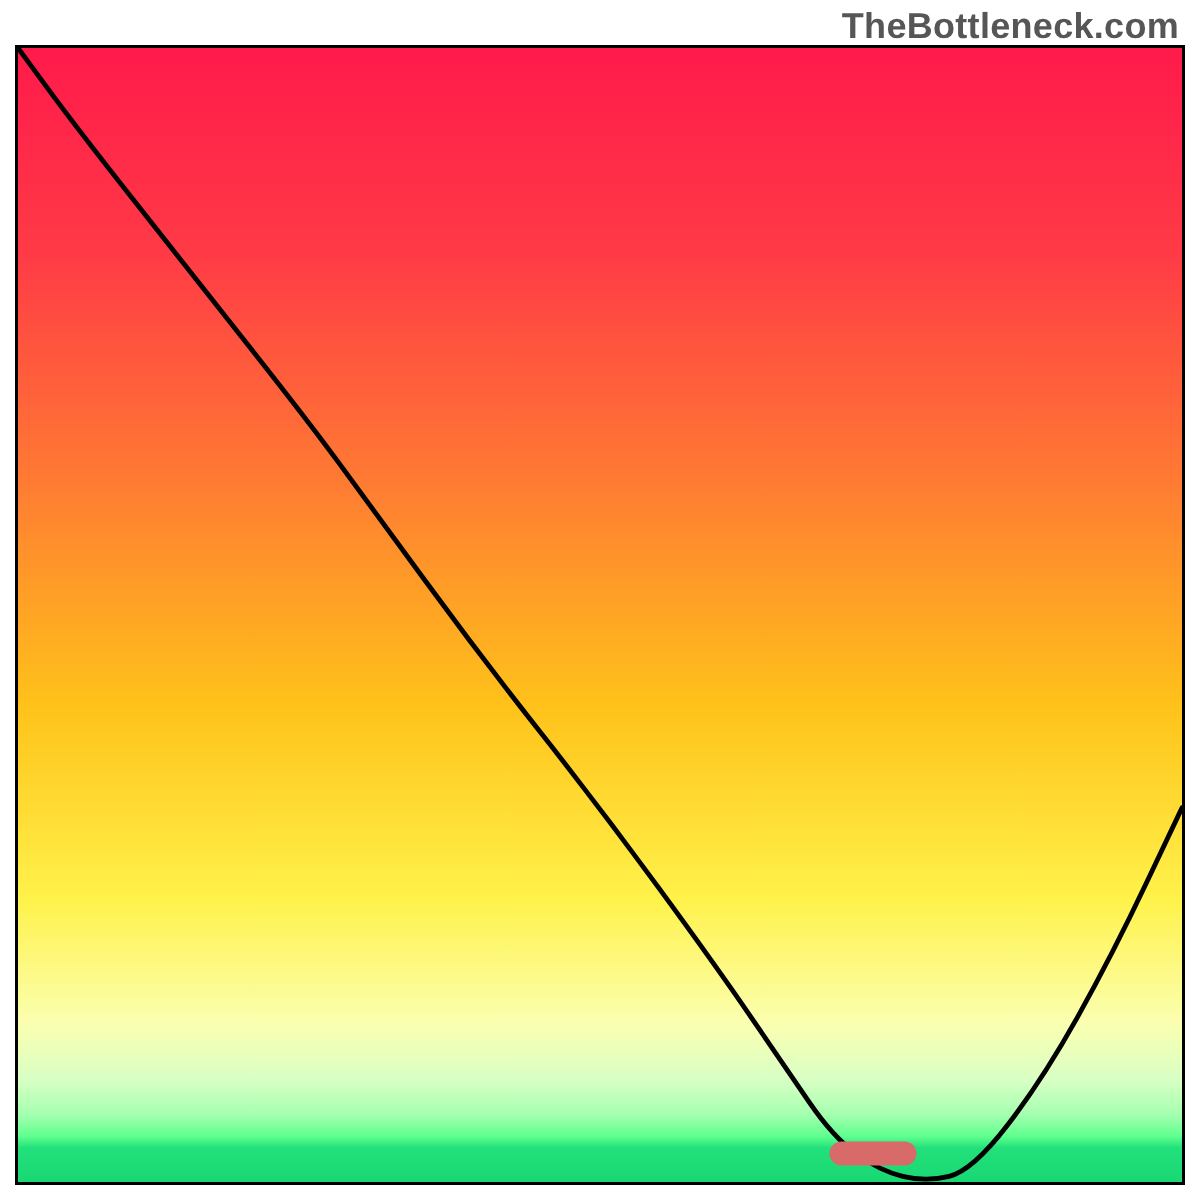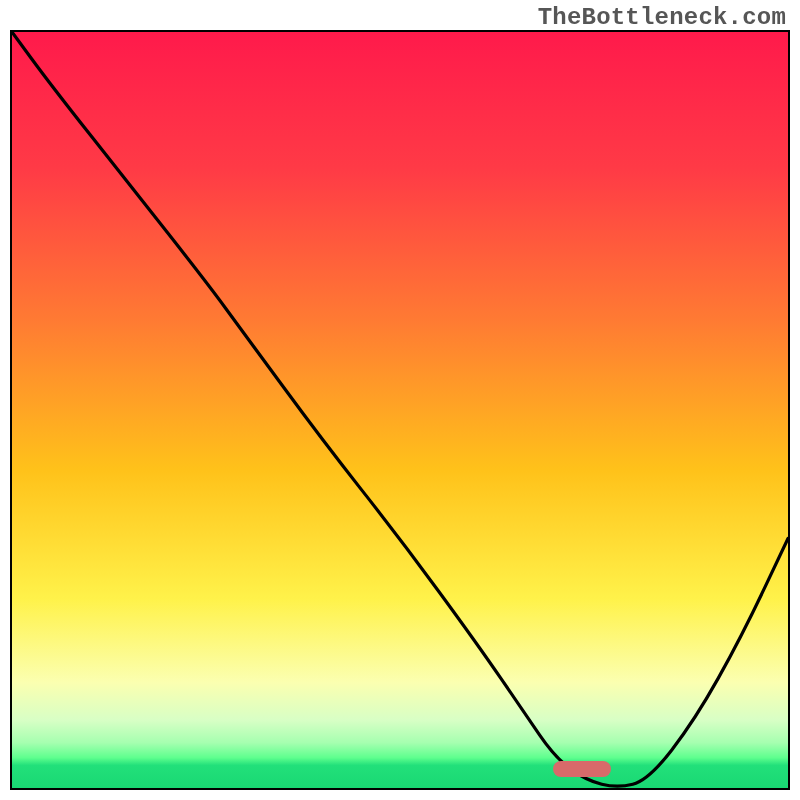--- a/index.html
+++ b/index.html
@@ -25,21 +25,21 @@
     left: 0;
     top: 0;
     right: 0;
     bottom: 0;
     
   }
   .watermark {
     position: absolute;
     top: 4px;
     right: 14px;
-    font-family: Liberation Mono, monospace;
+    font-family: Liberation Sans, sans-serif;
     font-size: 24px;
     font-weight: bold;
     color: #565656;
     letter-spacing: 0.2px;
   }
   svg.curve {
     position: absolute;
     left: 0;
     top: 0;
   }

